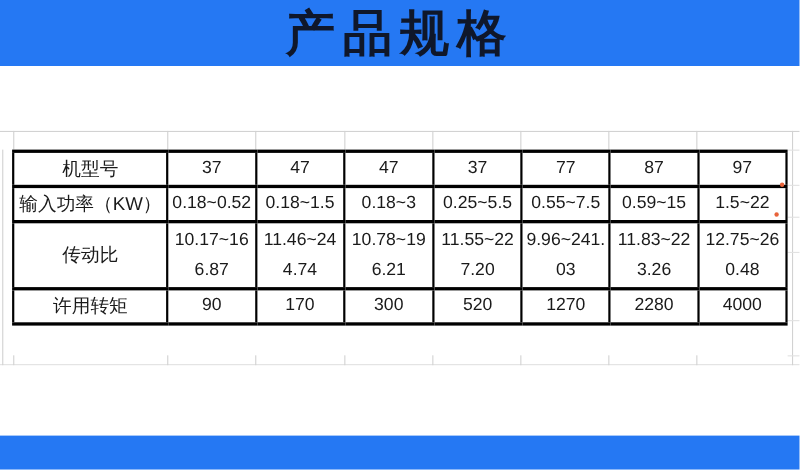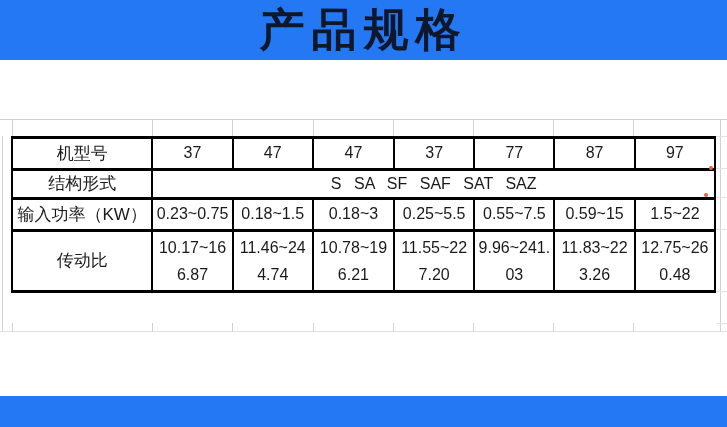--- a/index.html
+++ b/index.html
@@ -109,27 +109,23 @@
       <tr class="row-model">
         <td class="lbl">机型号</td>
         <td>37</td>
         <td>47</td>
         <td>47</td>
         <td>37</td>
         <td>77</td>
         <td>87</td>
         <td>97</td>
       </tr>
-      <tr class="row-structure">
-        <td class="lbl">结构形式</td>
-        <td colspan="7" class="structure-val">S SA SF SAF SAT SAZ</td>
-      </tr>
       <tr class="row-power">
         <td class="lbl">输入功率（KW）</td>
-        <td>0.23~0.75</td>
+        <td>0.18~0.52</td>
         <td>0.18~1.5</td>
         <td>0.18~3</td>
         <td>0.25~5.5</td>
         <td>0.55~7.5</td>
         <td>0.59~15</td>
         <td>1.5~22</td>
       </tr>
       <tr class="row-ratio">
         <td class="lbl">传动比</td>
         <td>
@@ -154,20 +150,30 @@
         </td>
         <td>
           <div class="ratio-line">11.83~22</div>
           <div class="ratio-line">3.26</div>
         </td>
         <td>
           <div class="ratio-line">12.75~26</div>
           <div class="ratio-line">0.48</div>
         </td>
       </tr>
+      <tr class="row-torque">
+        <td class="lbl">许用转矩</td>
+        <td>90</td>
+        <td>170</td>
+        <td>300</td>
+        <td>520</td>
+        <td>1270</td>
+        <td>2280</td>
+        <td>4000</td>
+      </tr>
     </tbody>
   </table>
 
   <div class="marker" style="left:709px;top:166px;"></div>
   <div class="marker" style="left:704px;top:193px;"></div>
 
   <div class="footer-bar"></div>
 
 </div>
 

